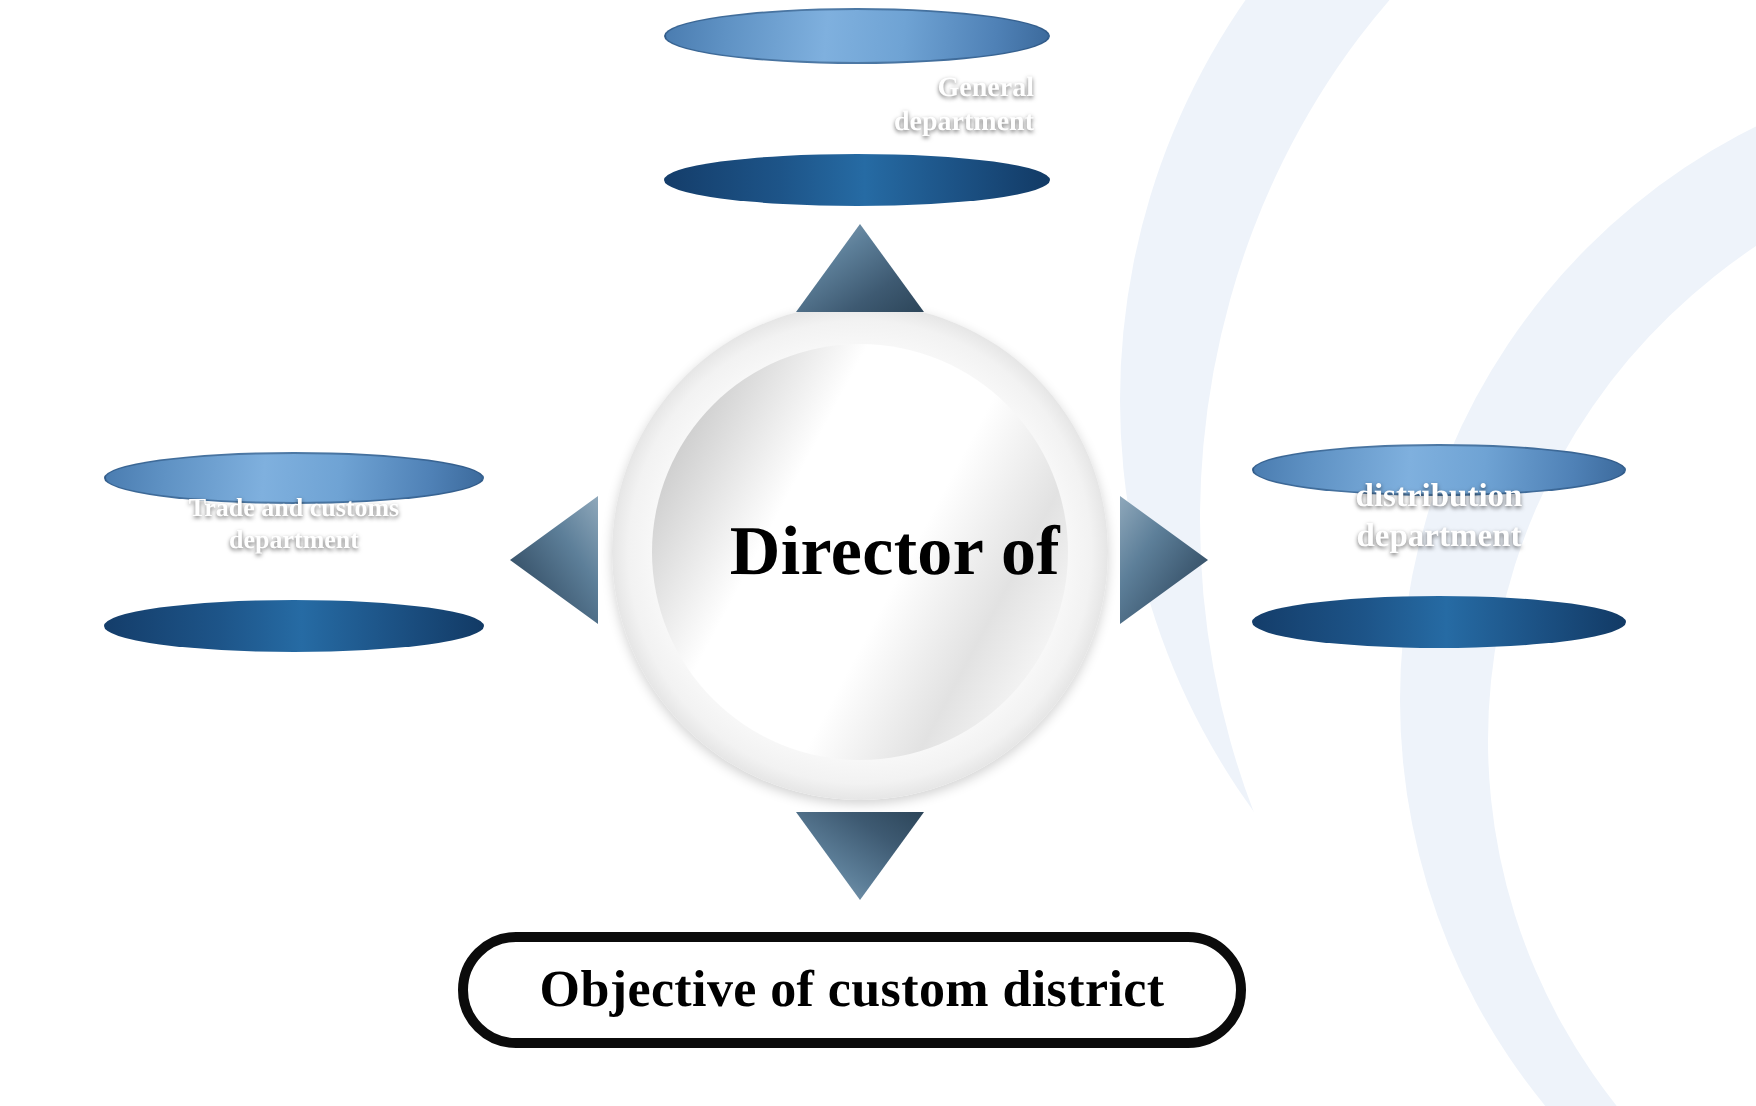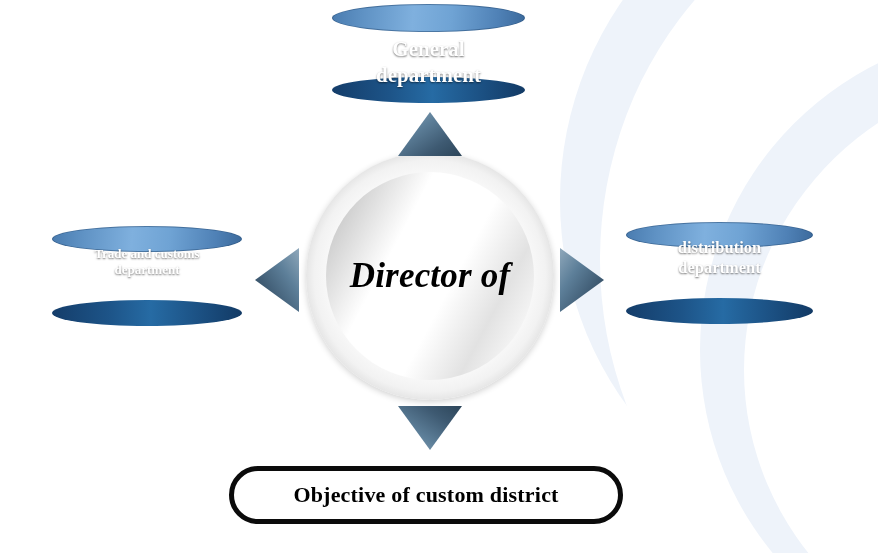--- a/index.html
+++ b/index.html
@@ -94,28 +94,27 @@
         #c9c9c9 10%,
         #ffffff 34%,
         #ffffff 58%,
         #e2e2e2 76%,
         #fbfbfb 92%,
         #d4d4d4 100%);
   }
   .center-label {
     position: relative;
     z-index: 2;
-    text-align: center;
+    text-align: right;
     font-size: 35px;
     font-weight: bold;
     line-height: 1.26;
     color: #000000;
     letter-spacing: 0.2px;
     width: 200px;
-    font-style: italic;
   }
 
   
   .cylinder {
     position: absolute;
   }
   .cyl-top {
     position: absolute;
     left: 0;
     top: 0;
@@ -178,21 +177,21 @@
 
   
   #node-general {
     left: 332px;
     top: 4px;
     width: 193px;
     height: 100px;
   }
   #node-general .cyl-body { top: 14px; height: 72px; }
   #node-general .cyl-bottom { top: 73px; }
-  #node-general .cyl-label { top: 32px; font-size: 21px; }
+  #node-general .cyl-label { top: 32px; font-size: 14px; text-align: right; }
 
   
   #node-trade {
     left: 52px;
     top: 226px;
     width: 190px;
     height: 100px;
   }
   #node-trade .cyl-top { height: 26px; }
   #node-trade .cyl-body { top: 13px; height: 74px; }
@@ -226,21 +225,21 @@
     height: 58px;
     border: 5px solid #0b0b0b;
     border-radius: 30px;
     background: #ffffff;
     display: flex;
     align-items: center;
     justify-content: center;
     box-sizing: border-box;
   }
   .objective-label {
-    font-size: 22px;
+    font-size: 26px;
     font-weight: bold;
     color: #000000;
     letter-spacing: 0.2px;
   }
 </style>
 </head>
 <body>
 
 <div id="diagram-canvas">
 

